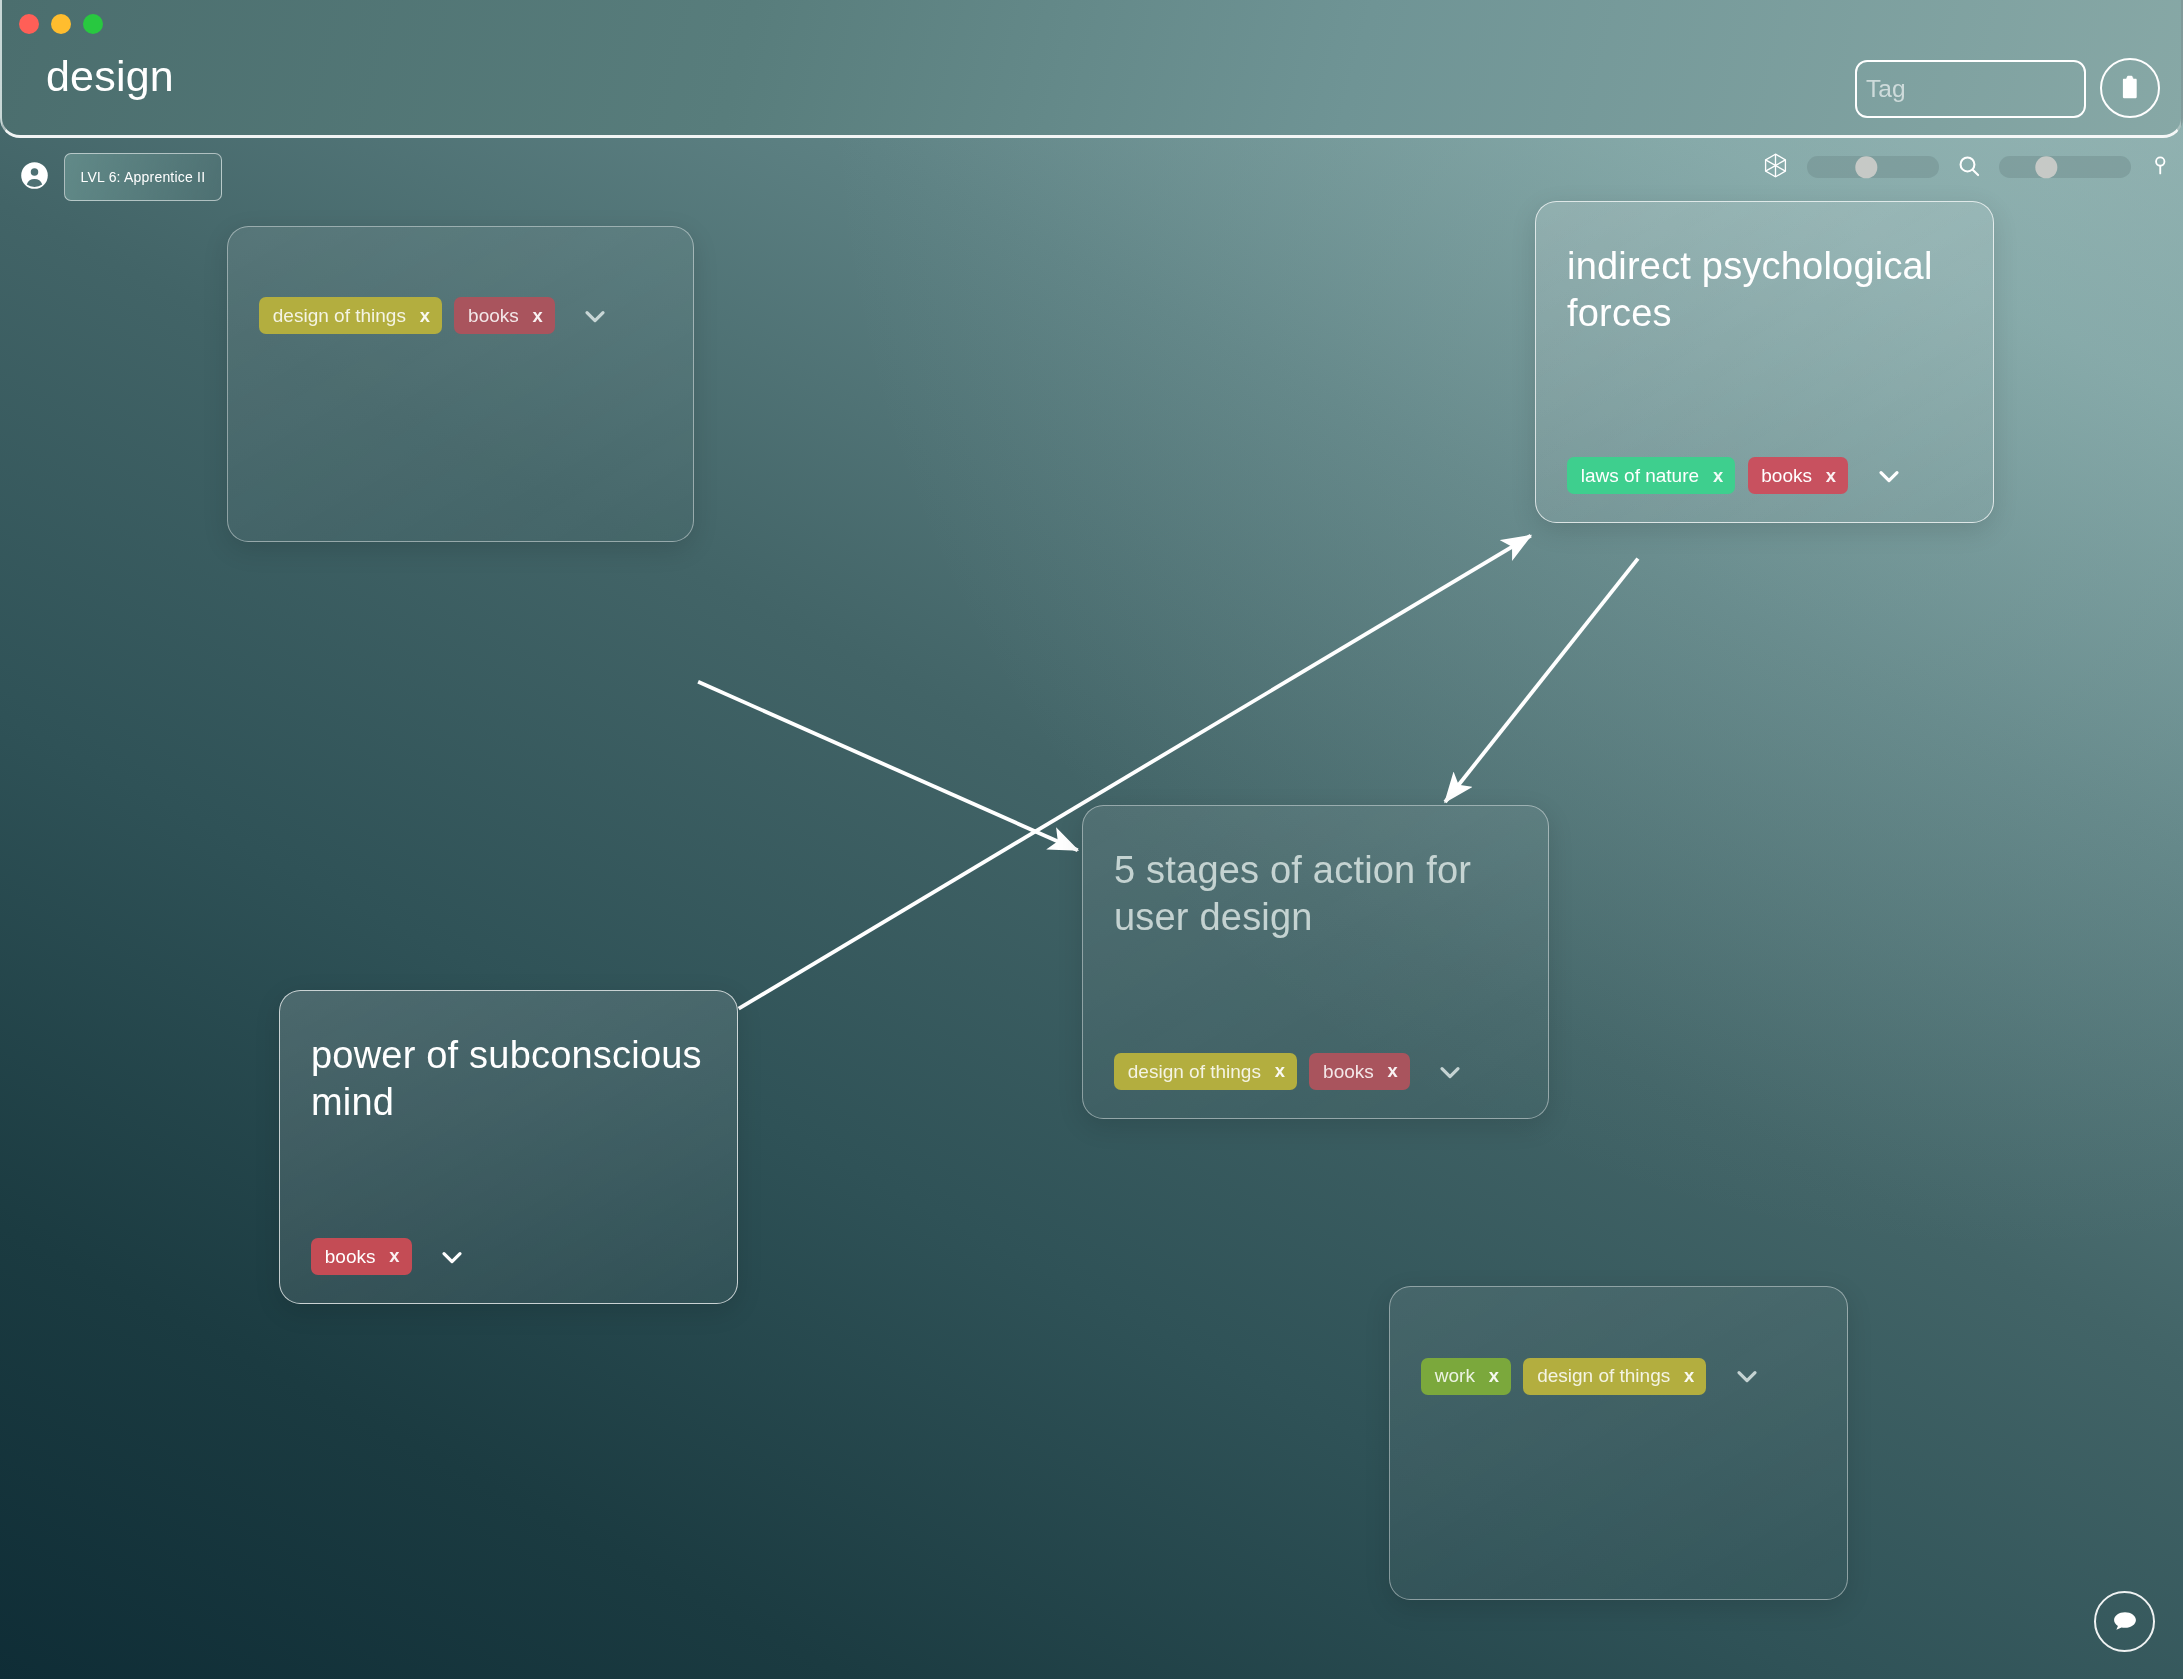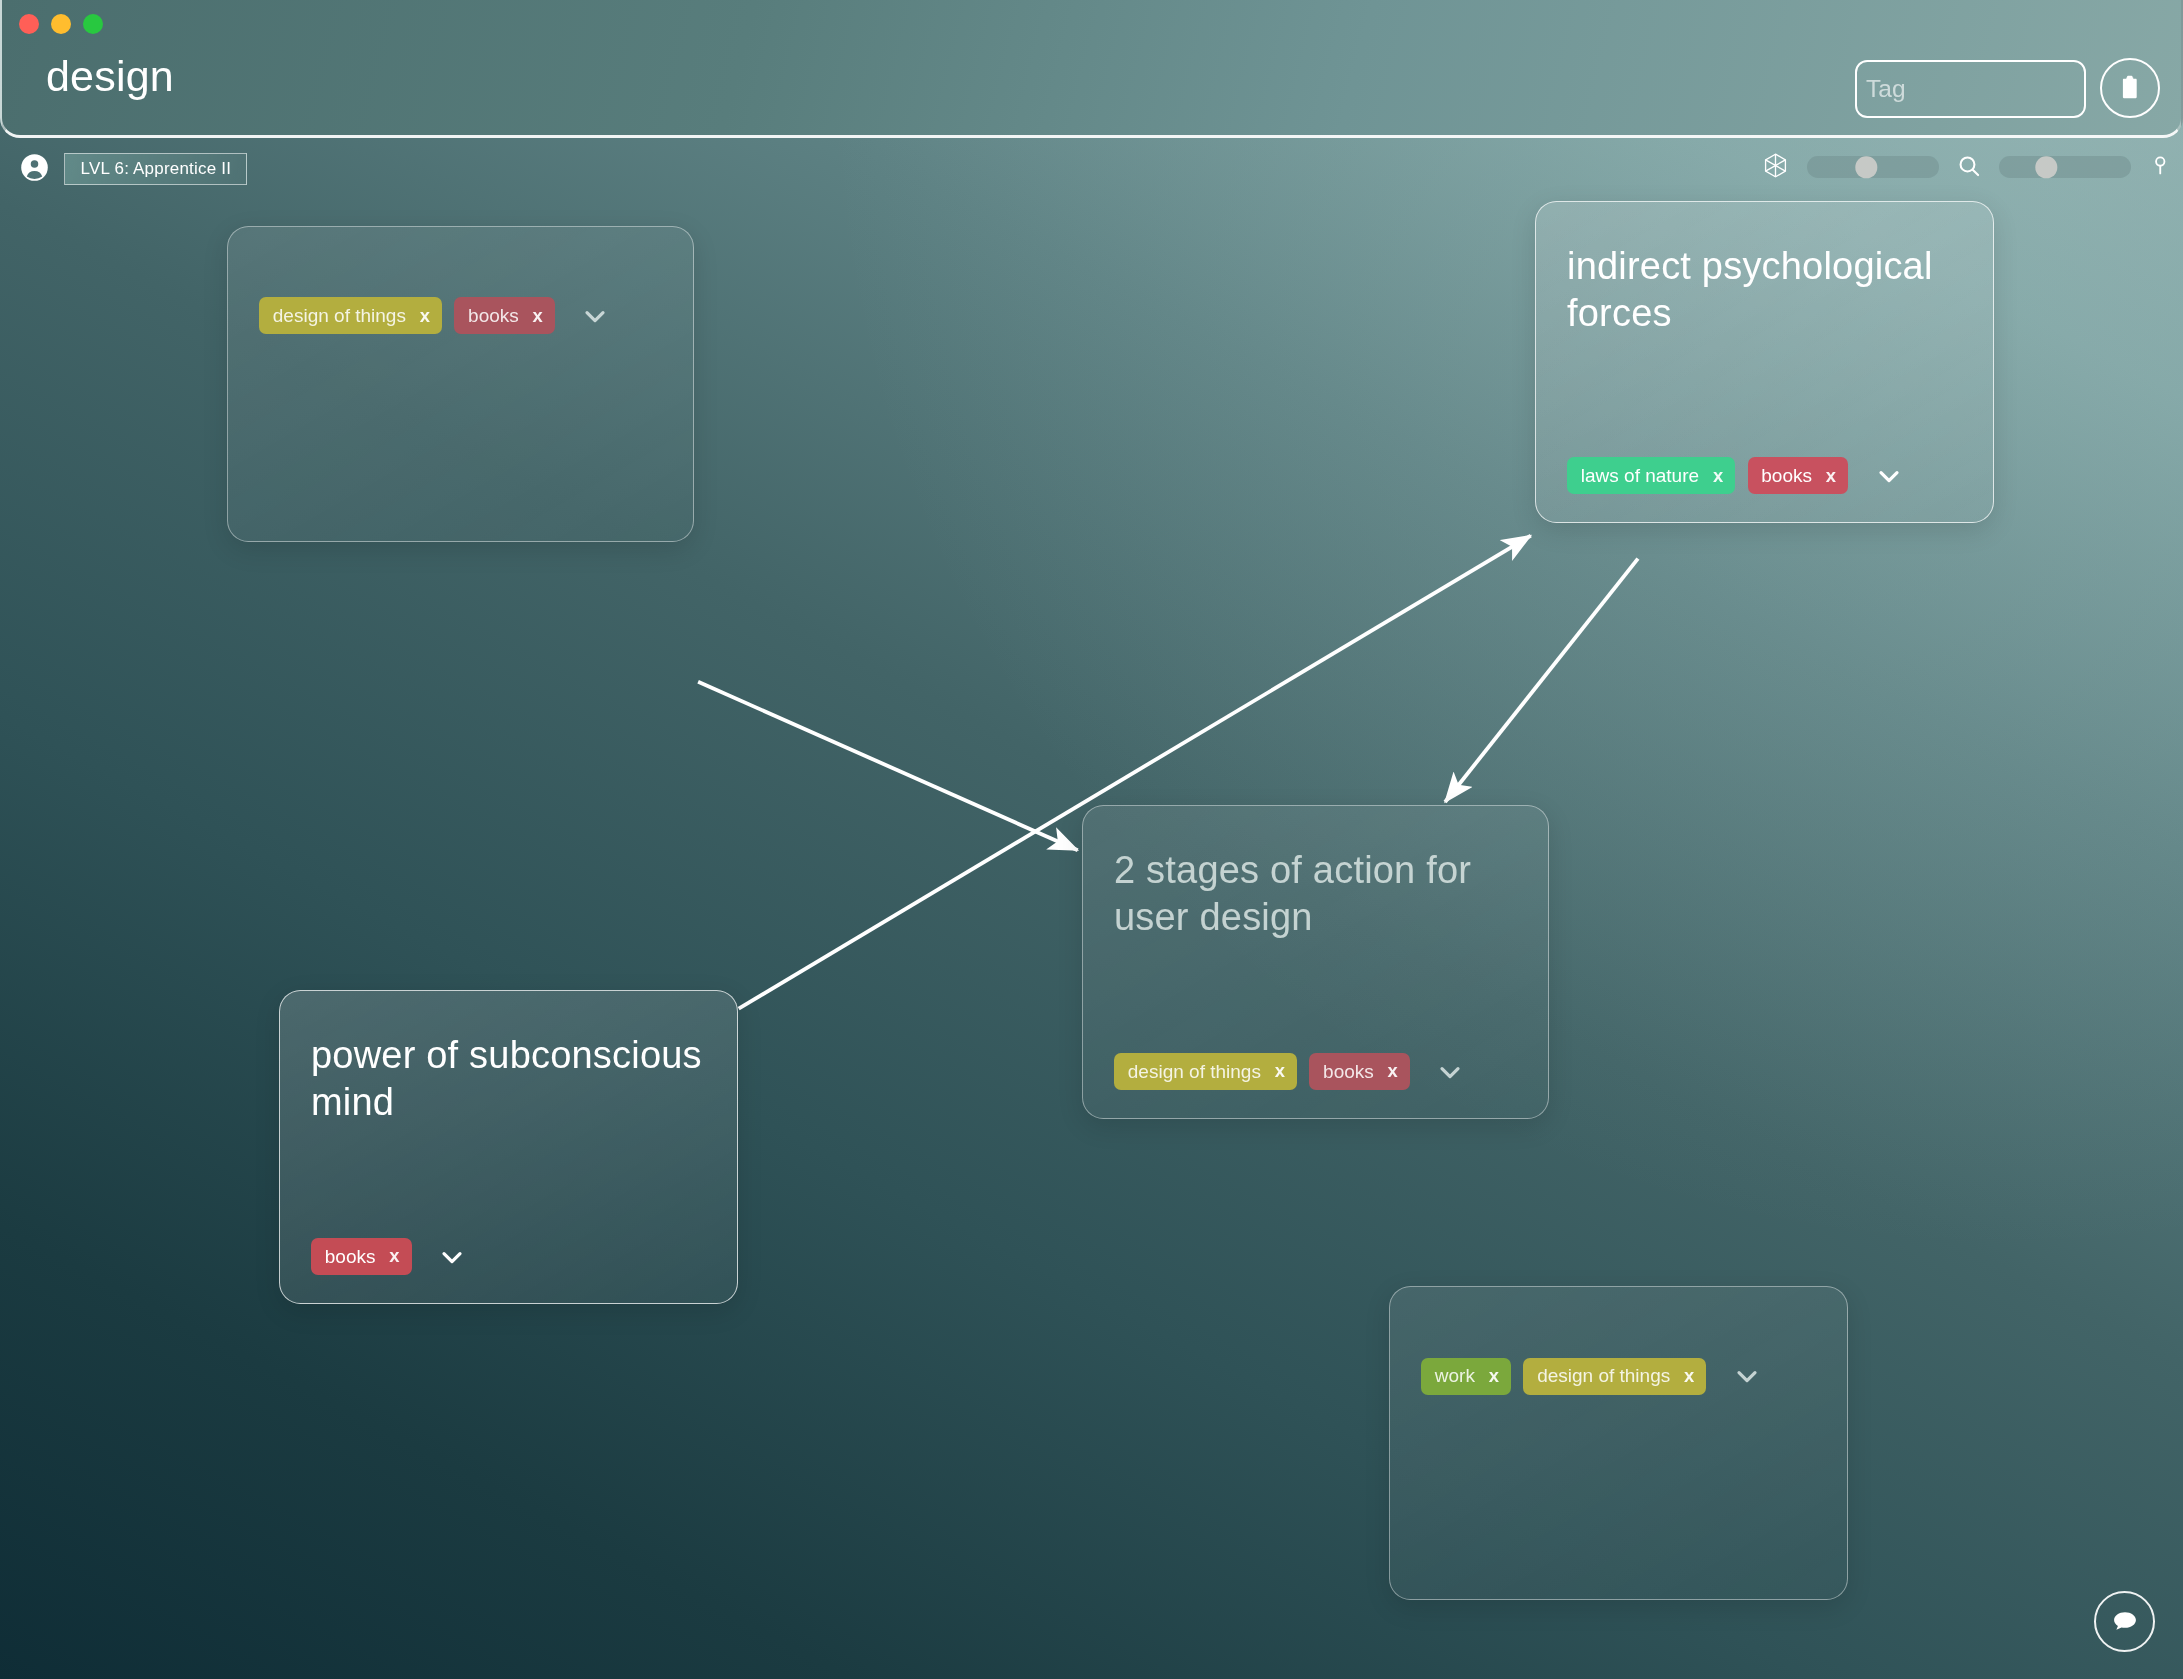--- a/index.html
+++ b/index.html
@@ -116,27 +116,27 @@
     position: absolute;
     left: 20px; top: 10.7px;
     display: flex;
     align-items: center;
     gap: 15.3px;
   }
 
   .level-badge {
     display: inline-flex;
     align-items: center;
-    height: 32px;
+    height: 48px;
     padding: 0 15.3px;
-    border-radius: 0;
+    border-radius: 7px;
     border: 1.5px solid rgba(255,255,255,.55);
     background: linear-gradient(100deg, rgba(120,165,160,.55), rgba(90,125,125,.30));
     color: #ffffff;
-    font-size: 17px;
+    font-size: 14px;
     letter-spacing: 0.2px;
     white-space: nowrap;
   }
 
   .toolbar-right {
     position: absolute;
     right: 10.7px; top: 9.2px;
     display: flex;
     align-items: center;
     gap: 17px;
@@ -370,21 +370,21 @@
               <span class="x">x</span>
             </span>
             <span class="chevron" style="color: rgb(255, 255, 255);">
               <svg width="32" height="32" viewBox="0 0 24 24" fill="none" stroke="currentColor" stroke-width="2.4" stroke-linecap="round" stroke-linejoin="round">
                 <polyline points="6,9.5 12,15.5 18,9.5"></polyline>
               </svg>
             </span>
           </div>
         </div>
         <div class="card" style="left: 1082px; top: 600px; width: 467px; height: 314px;">
-          <div class="card-title">2 stages of action for user design</div>
+          <div class="card-title">5 stages of action for user design</div>
           <div class="card-footer">
             <span class="pill" style="background: rgb(179, 174, 63);">
               <span>design of things</span>
               <span class="x">x</span>
             </span>
             <span class="pill" style="background: rgb(169, 84, 93);">
               <span>books</span>
               <span class="x">x</span>
             </span>
             <span class="chevron" style="color: rgba(226, 236, 234, 0.82);">

